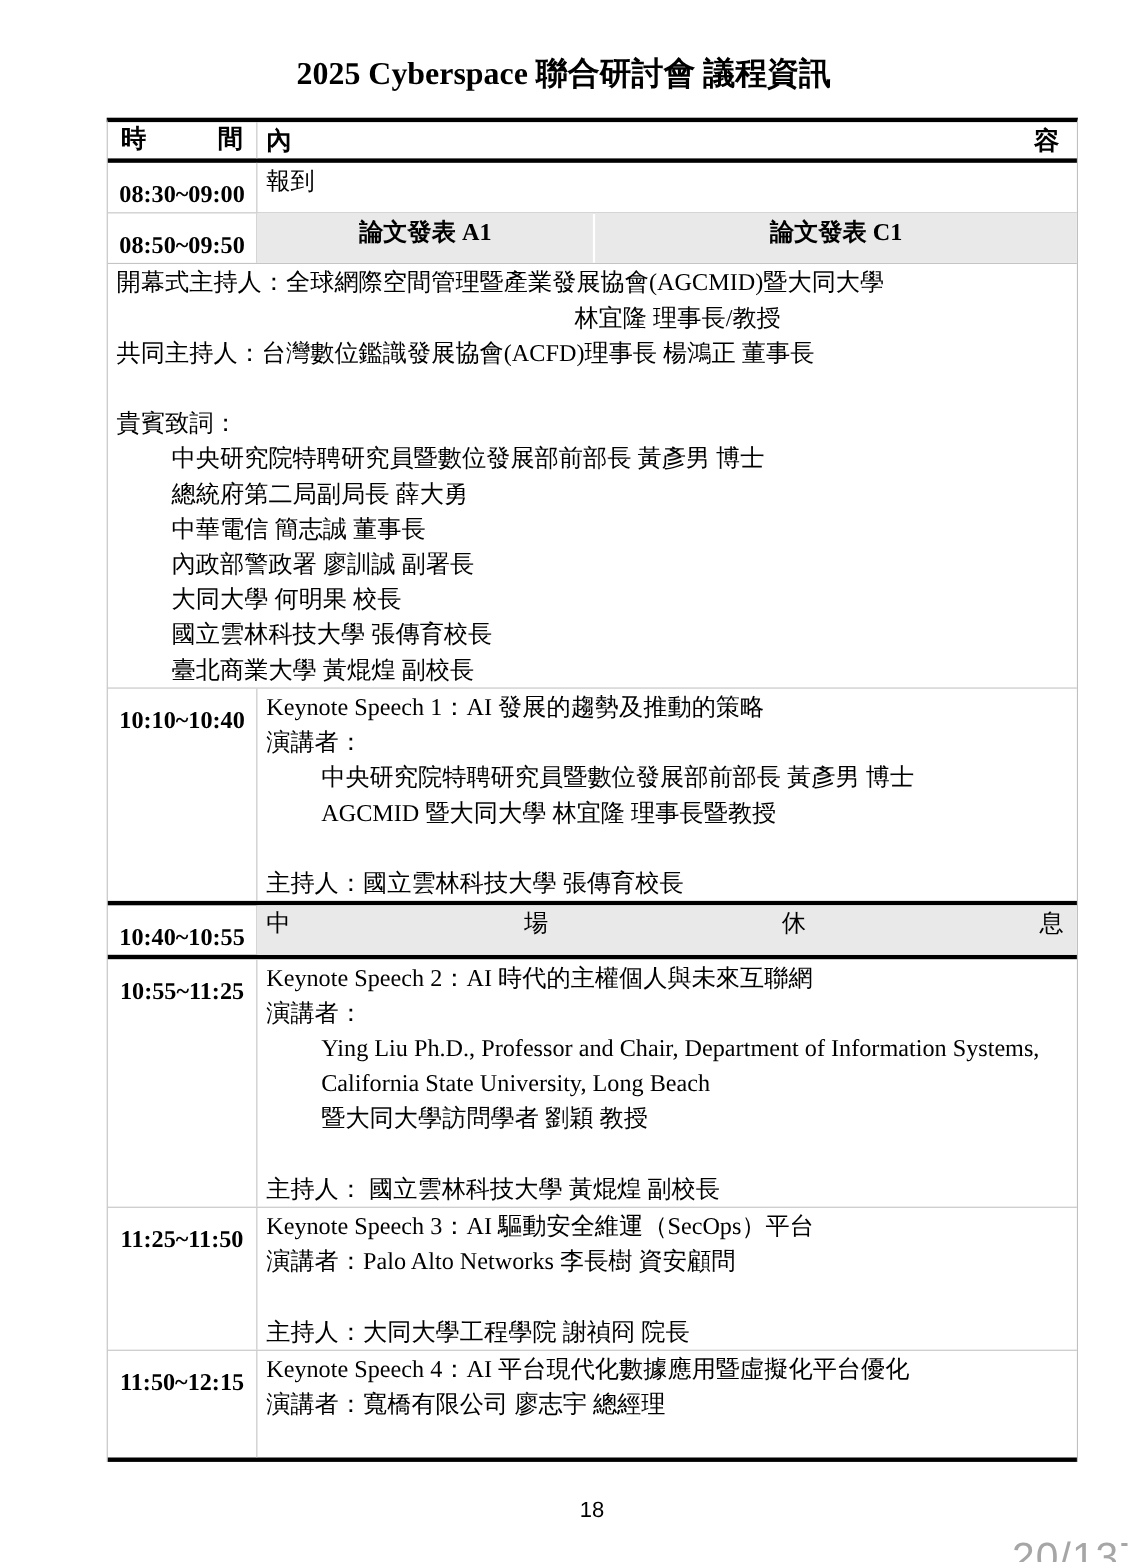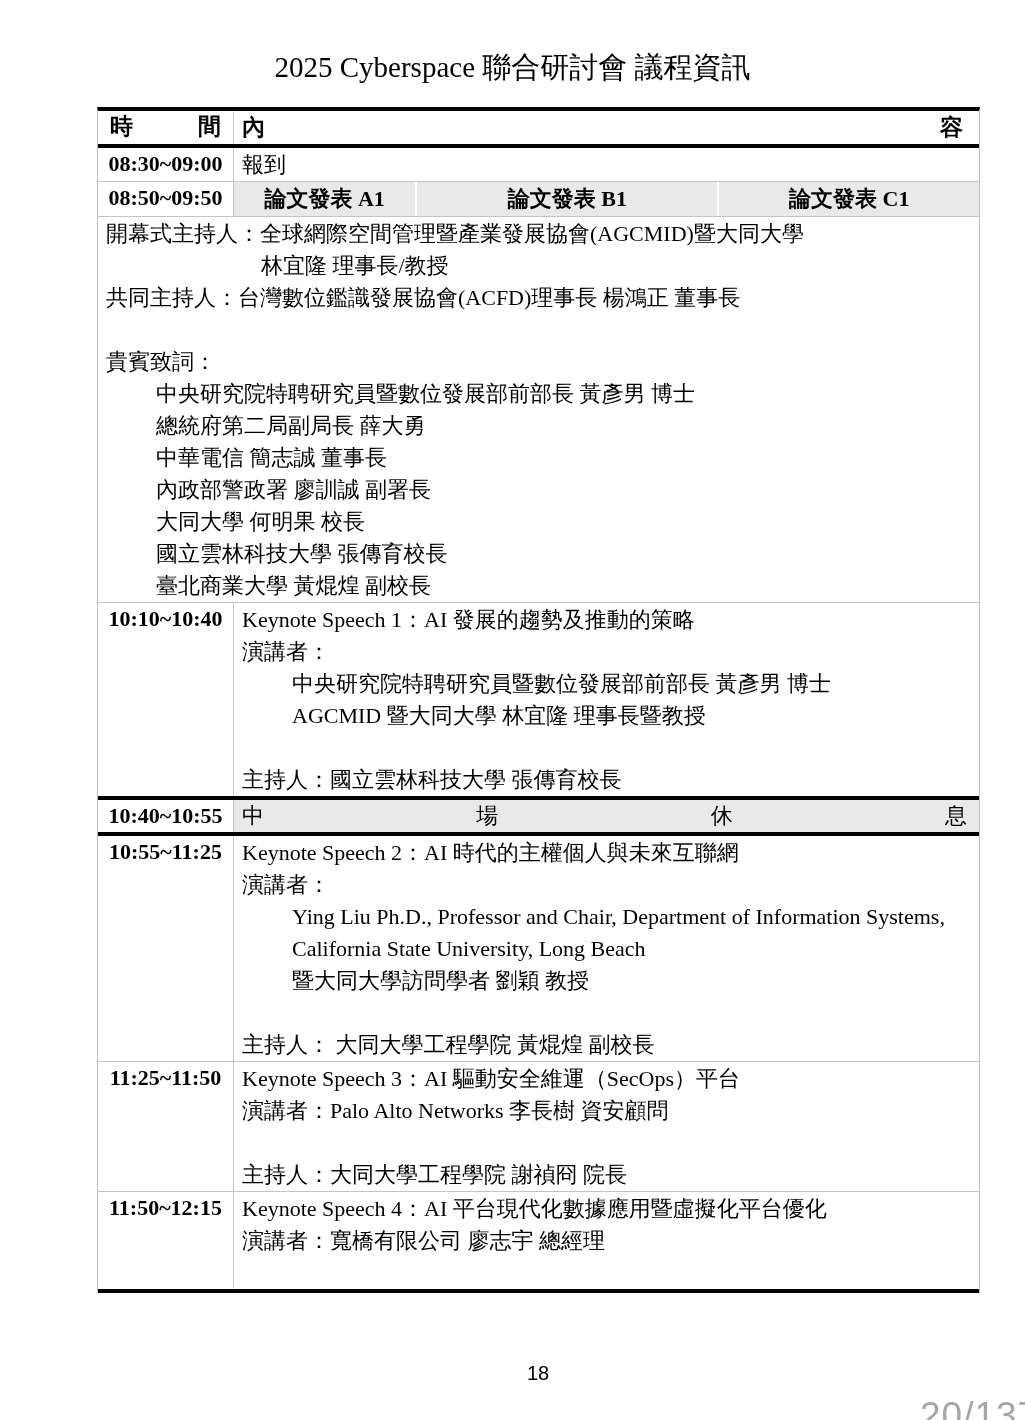--- a/index.html
+++ b/index.html
@@ -3,44 +3,44 @@
 <meta charset="utf-8">
 <style>
   html, body { margin:0; padding:0; overflow:hidden; }
   body {
     width:1025px; height:1420px; position:relative;
     background:#ffffff; color:#000;
     font-family:"Liberation Serif","DejaVu Serif",serif;
   }
   .title {
     padding-top:50px; text-align:center;
-    font-size:29px; font-weight:normal; line-height:34px;
+    font-size:29px; font-weight:bold; line-height:34px;
   }
   .agenda {
     position:absolute; left:97px; top:107px; width:883px;
     border-top:4px solid #000;
     border-left:1px solid #c0c0c0; border-right:1px solid #c0c0c0;
     box-sizing:border-box;
   }
   .row { display:flex; border-bottom:1px solid #c4c4c4; }
   .row.thick { border-bottom:4px solid #000; }
   .cell { box-sizing:border-box; }
   .time {
     flex:0 0 136px; border-right:1px solid #c4c4c4;
     font-weight:bold; font-size:22px; line-height:32px;
-    text-align:center; padding-top:0;
+    text-align:center; padding-top:13px;
   }
   .content { flex:1 1 auto; font-size:22px; line-height:32px; padding:1px 8px 0 8px; min-width:0; }
   .head .time, .head .content { font-size:23px; }
   .head-time { display:flex; justify-content:space-between; padding:0 12px; }
   .head-content { display:flex; justify-content:space-between; font-weight:bold; padding:1px 16px 0 8px; }
   .line { min-height:32px; white-space:nowrap; }
   .b { font-weight:normal; }
   .indent { padding-left:50px; }
-  .indent-lg { padding-left:155px; }
+  .indent-lg { padding-left:155px;text-align:center; }
   .sessions { display:flex; gap:2px; padding:0; }
   .session {
     background:#e9e9e9; text-align:center; font-weight:bold;
     font-size:22px; line-height:34px;
   }
   .s-a { flex:178 1 0; } .s-b { flex:295 1 0; } .s-c { flex:255 1 0; }
   .break-cell {
     background:#e9e9e9; display:flex; justify-content:space-between;
     padding:0 12px 0 8px;
   }
@@ -76,21 +76,20 @@
     <div class="cell time">08:30~09:00</div>
     <div class="cell content">
       <div class="line"><span>報到</span></div>
     </div>
   </div>
 
   <div class="row">
     <div class="cell time">08:50~09:50</div>
     <div class="cell content sessions">
       <div class="session s-a">論文發表 A1</div>
-      <div class="session s-b">論文發表 B1</div>
       <div class="session s-c">論文發表 C1</div>
     </div>
   </div>
 
   <div class="row">
     <div class="cell content">
       <div class="line"><span class="b">開幕式主持人：全球網際空間管理暨產業發展協會(AGCMID)暨大同大學</span></div>
       <div class="line indent-lg"><span class="b">林宜隆 理事長/教授</span></div>
       <div class="line"><span class="b">共同主持人：台灣數位鑑識發展協會(ACFD)理事長 楊鴻正 董事長</span></div>
       <div class="line"></div>
@@ -129,21 +128,21 @@
 
   <div class="row">
     <div class="cell time">10:55~11:25</div>
     <div class="cell content">
       <div class="line"><span class="b">Keynote Speech 2</span><span>：AI 時代的主權個人與未來互聯網</span></div>
       <div class="line"><span class="b">演講者：</span></div>
       <div class="line indent"><span>Ying Liu Ph.D., Professor and Chair, Department of Information Systems,</span></div>
       <div class="line indent"><span>California State University, Long Beach</span></div>
       <div class="line indent"><span>暨大同大學訪問學者 劉穎 教授</span></div>
       <div class="line"></div>
-      <div class="line"><span class="b">主持人：</span><span> 大同大學工程學院 黃焜煌 副校長</span></div>
+      <div class="line"><span class="b">主持人：</span><span> 國立雲林科技大學 黃焜煌 副校長</span></div>
     </div>
   </div>
 
   <div class="row">
     <div class="cell time">11:25~11:50</div>
     <div class="cell content">
       <div class="line"><span class="b">Keynote Speech 3</span><span>：AI 驅動安全維運（SecOps）平台</span></div>
       <div class="line"><span class="b">演講者：</span><span>Palo Alto Networks 李長樹 資安顧問</span></div>
       <div class="line"></div>
       <div class="line"><span class="b">主持人：</span><span>大同大學工程學院 謝禎冏 院長</span></div>

